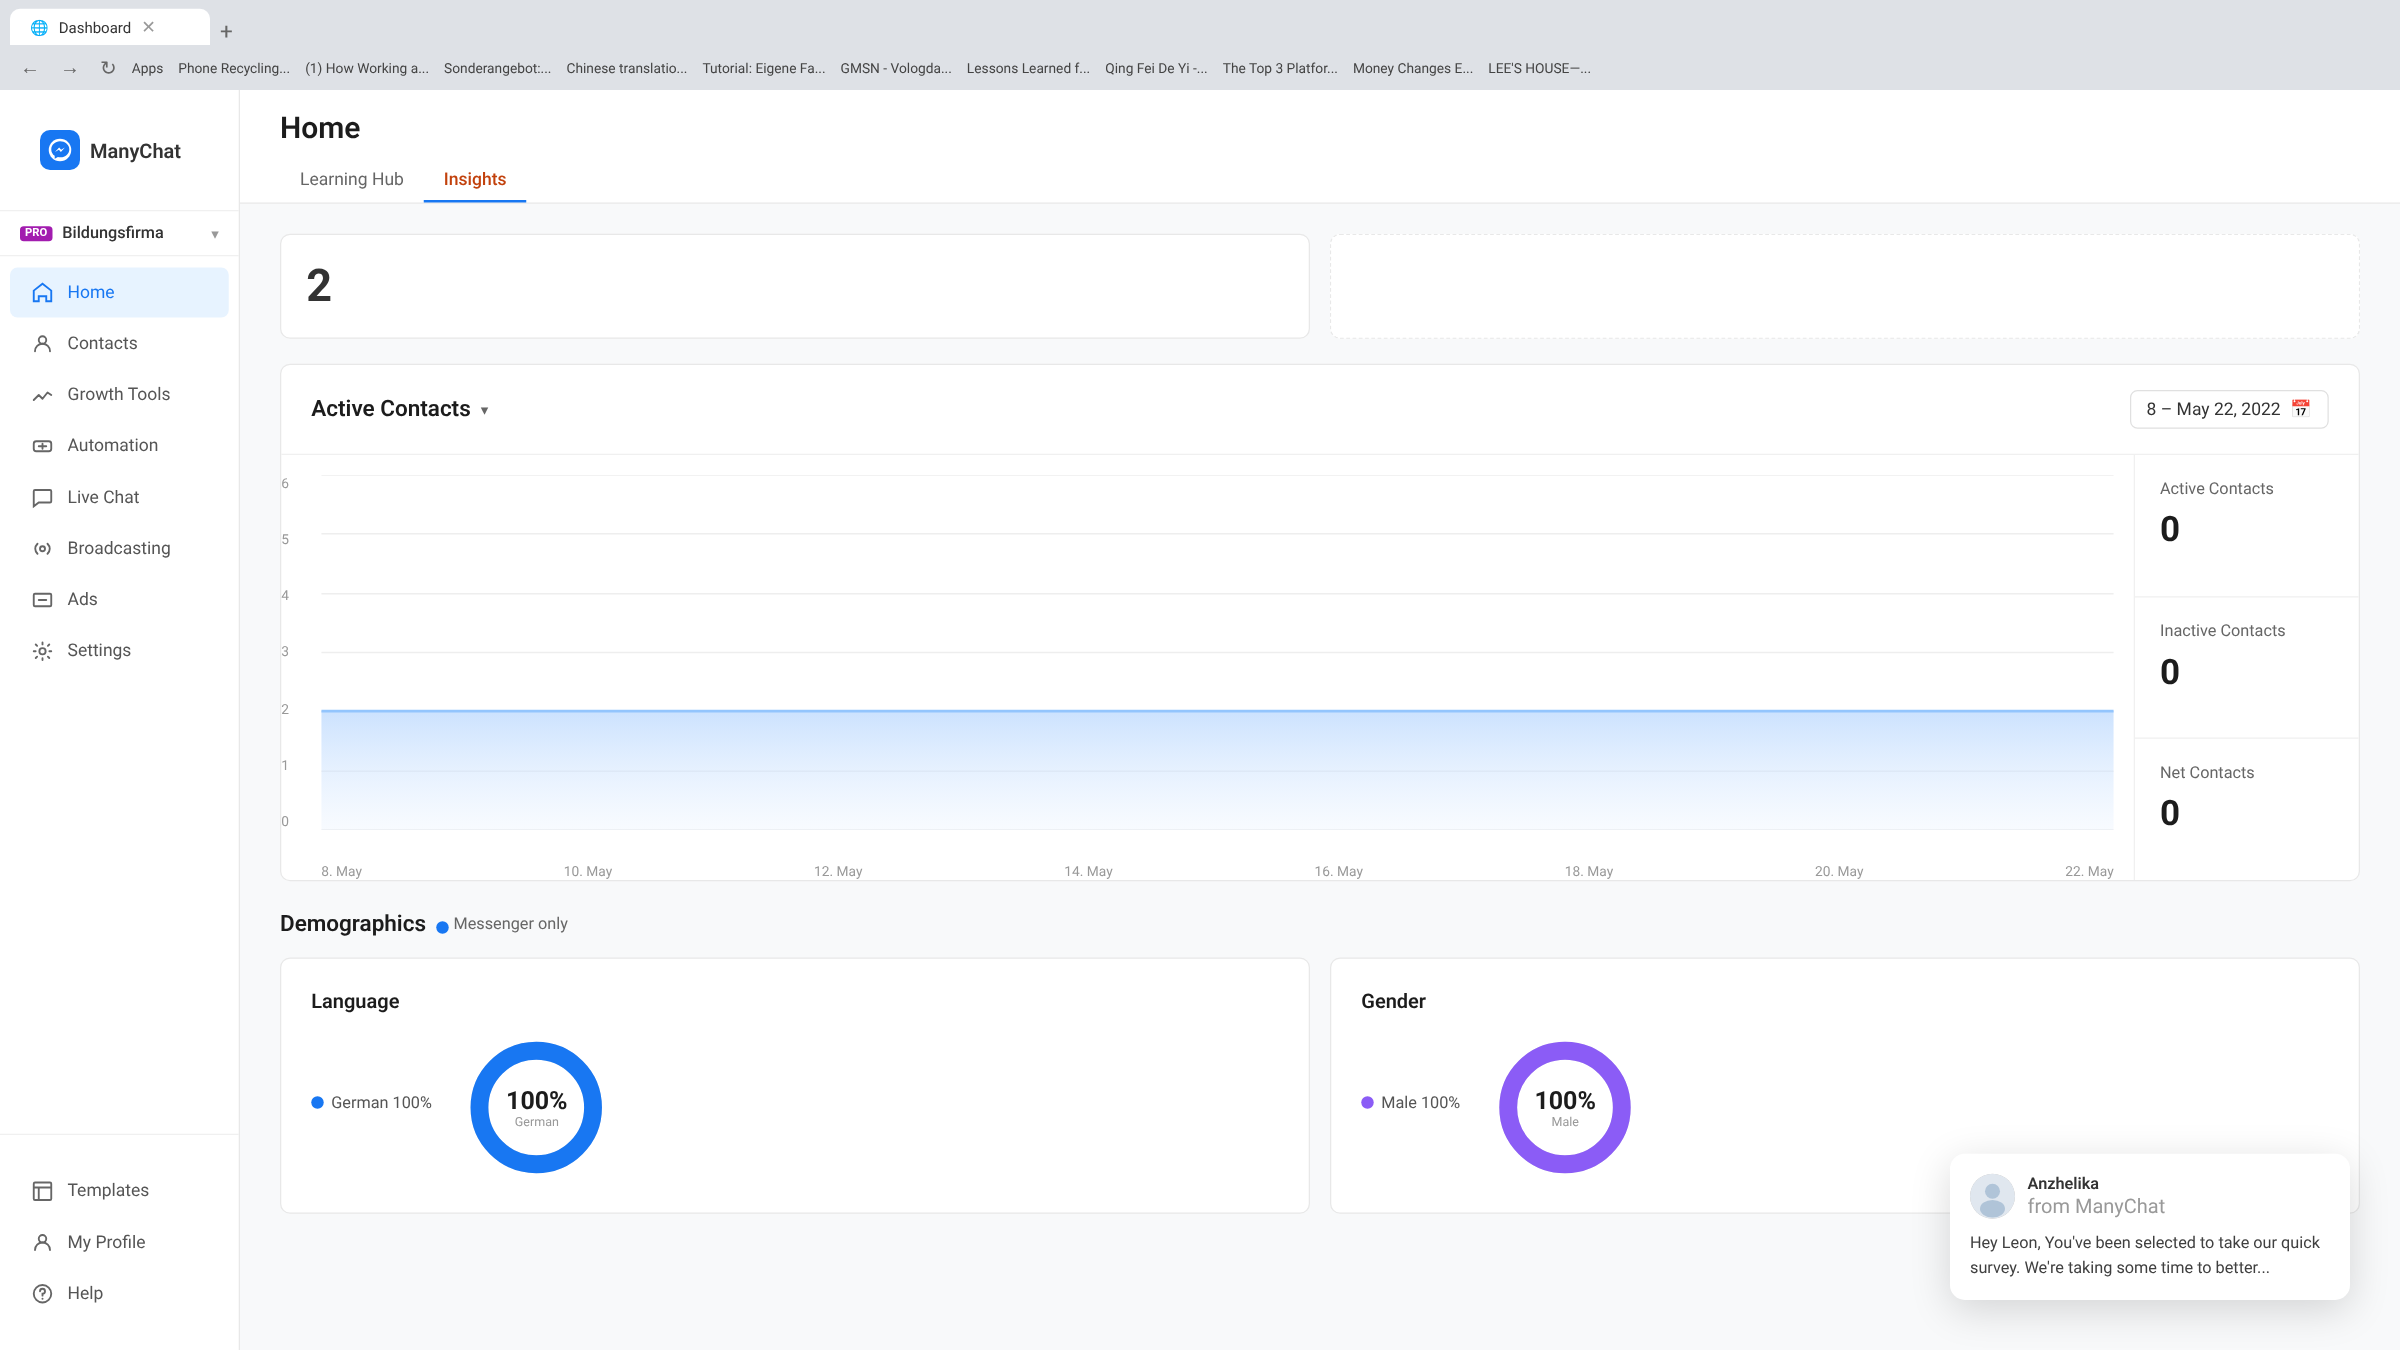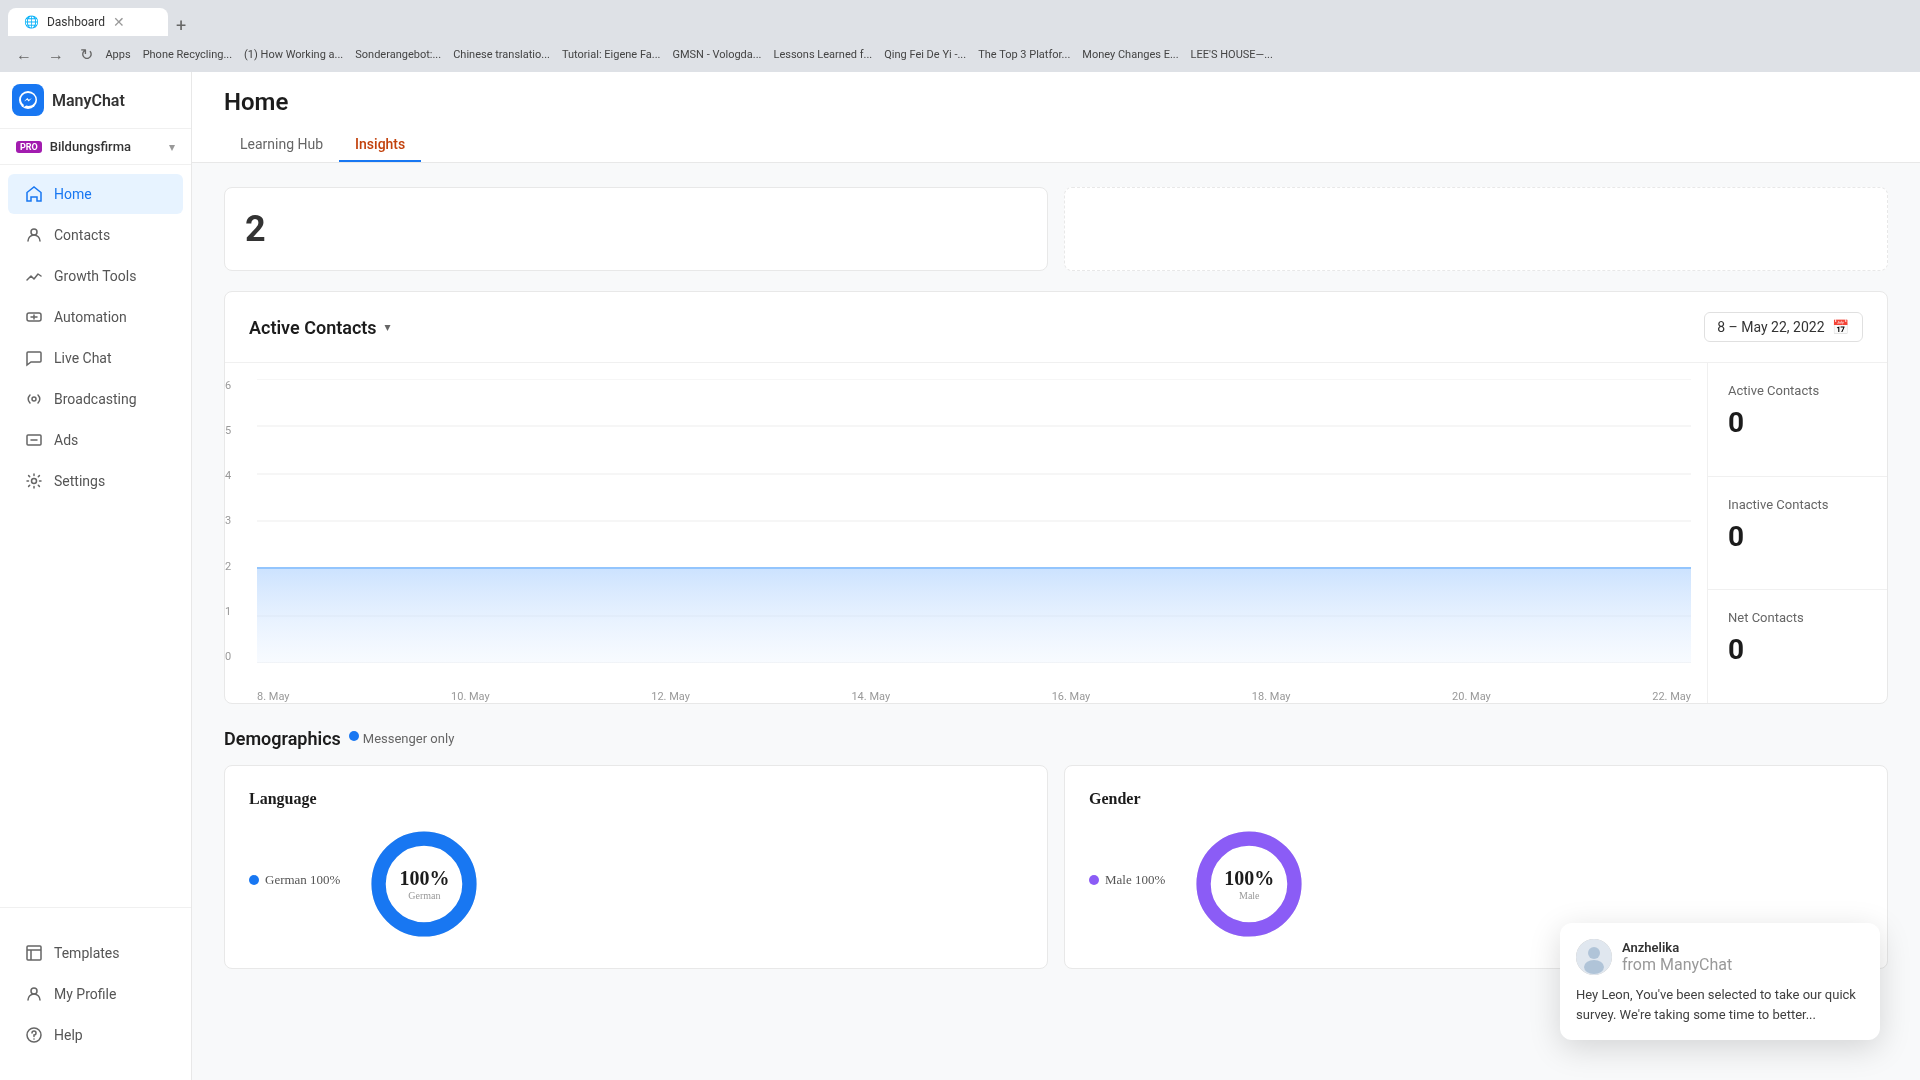--- a/index.html
+++ b/index.html
@@ -14,21 +14,21 @@
     .nav-btn { color: #666; font-size: 16px; cursor: pointer; padding: 2px 4px; }
     .url-box { flex: 1; background: #fff; border-radius: 20px; padding: 4px 12px; font-size: 12px; color: #333; max-width: 500px; }
     .bookmarks { display: flex; gap: 12px; font-size: 11px; color: #444; overflow: hidden; white-space: nowrap; }
     .bookmark-item { cursor: pointer; }
 
     
     .app { display: flex; flex: 1; overflow: hidden; }
 
     
     .sidebar { width: 192px; background: #fff; border-right: 1px solid #e8e8e8; display: flex; flex-direction: column; flex-shrink: 0; }
-    .sidebar-logo { display: flex; align-items: center; gap: 8px; padding: 12px; border-bottom: 1px solid #f0f0f0; }
+    .sidebar-logo { display: flex; align-items: center; gap: 8px; padding: 32px; border-bottom: 1px solid #f0f0f0; }
     .logo-icon { width: 32px; height: 32px; background: #1877f2; border-radius: 8px; display: flex; align-items: center; justify-content: center; color: white; font-weight: bold; font-size: 14px; }
     .logo-text { font-size: 16px; font-weight: 600; color: #333; }
 
     .workspace-selector { display: flex; align-items: center; justify-content: space-between; padding: 10px 16px; border-bottom: 1px solid #f0f0f0; cursor: pointer; }
     .workspace-left { display: flex; align-items: center; gap: 8px; }
     .pro-badge { background: #a21caf; color: white; font-size: 9px; font-weight: bold; padding: 1px 4px; border-radius: 3px; }
     .workspace-name { font-size: 13px; font-weight: 500; color: #333; }
     .chevron { color: #999; font-size: 12px; }
 
     .nav-items { flex: 1; padding: 8px 0; }
@@ -70,25 +70,25 @@
     .stat-label { font-size: 13px; color: #666; margin-bottom: 8px; }
     .stat-value { font-size: 28px; font-weight: 700; color: #1c1c1c; }
     .chart-y-labels { position: absolute; left: 0; top: 16px; bottom: 40px; display: flex; flex-direction: column; justify-content: space-between; font-size: 11px; color: #999; width: 24px; }
     .chart-container { position: absolute; left: 32px; right: 16px; top: 16px; bottom: 40px; }
     .chart-x-labels { position: absolute; left: 32px; right: 16px; bottom: 0; display: flex; justify-content: space-between; font-size: 11px; color: #999; }
 
     
     .demographics-section { margin-bottom: 24px; }
     .demographics-header { display: flex; align-items: center; gap: 8px; margin-bottom: 16px; }
     .demographics-title { font-size: 18px; font-weight: 600; color: #1c1c1c; }
-    .messenger-badge { display: flex; align-items: flex-start; gap: 4px; font-size: 13px; color: #666; }
+    .messenger-badge { display: flex; align-items: flex-end; gap: 4px; font-size: 13px; color: #666; }
     .messenger-dot { width: 10px; height: 10px; background: #1877f2; border-radius: 50%; }
 
     .demo-cards { display: flex; gap: 16px; }
-    .demo-card { background: #fff; border-radius: 8px; border: 1px solid #e8e8e8; padding: 24px; flex: 1; min-height: 200px; font-family: Liberation Serif, serif; }
+    .demo-card { background: #fff; border-radius: 8px; border: 1px solid #e8e8e8; padding: 24px; flex: 1; min-height: 200px; }
     .demo-card-title { font-size: 16px; font-weight: 600; color: #1c1c1c; margin-bottom: 16px; }
     .demo-card-content { display: flex; align-items: center; gap: 24px; }
     .demo-legend { font-size: 13px; color: #555; }
     .legend-item { display: flex; align-items: center; gap: 6px; margin-bottom: 8px; }
     .legend-dot { width: 10px; height: 10px; border-radius: 50%; }
     .legend-dot.blue { background: #1877f2; }
     .legend-dot.purple { background: #8b5cf6; }
 
     
     .donut-container { position: relative; width: 120px; height: 120px; flex-shrink: 0; }

